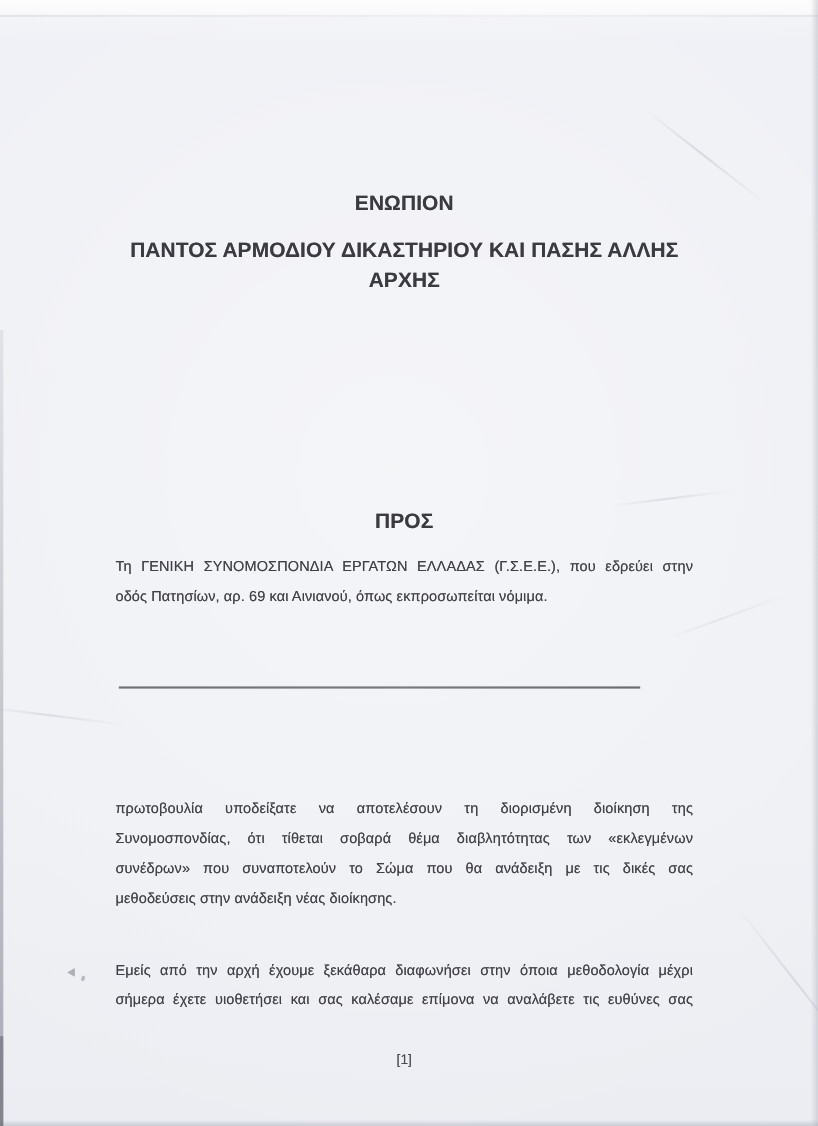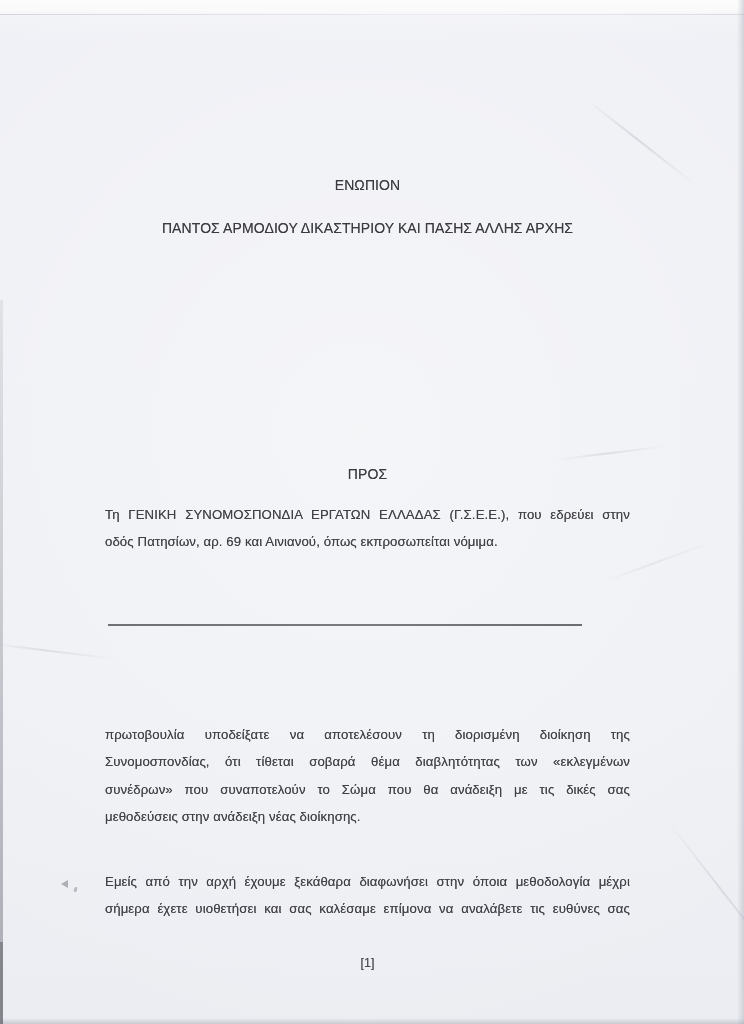--- a/index.html
+++ b/index.html
@@ -57,23 +57,23 @@
     position: absolute;
     left: 105px;
     width: 525px;
     font-size: 13.2px;
     line-height: 27.4px;
     color: #404046;
     text-shadow: 0 0 0.6px rgba(64,64,72,0.65);
     letter-spacing: 0.1px;
   }
   .heading {
-    font-weight: 400;
+    font-weight: 700;
     text-align: center;
-    font-size: 14px;
+    font-size: 19px;
     color: #3a3a40;
   }
   .line { height: 27.4px; overflow: hidden; }
   .just { text-align: justify; text-align-last: justify; }
   .divider {
     position: absolute; left: 108px; top: 624px; width: 474px; height: 2px;
     background: linear-gradient(90deg, #5d5f66, #686a71 55%, #585a61);
     opacity: 0.88;
   }
   .footer {

